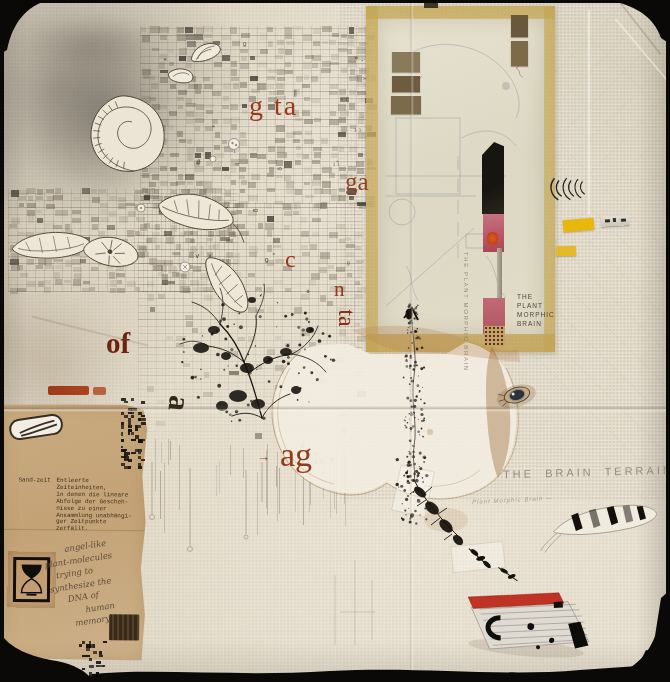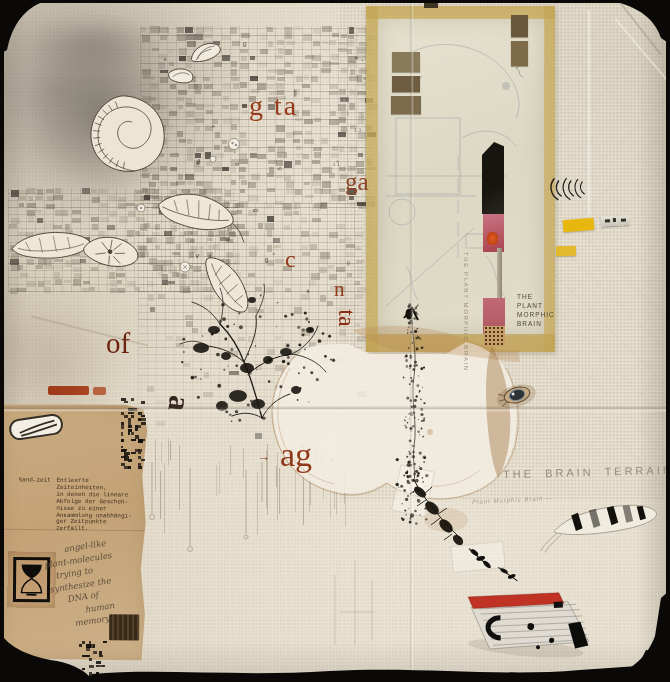--- a/index.html
+++ b/index.html
@@ -59,21 +59,21 @@
   .osketch{position:absolute;left:0;top:0;}
   .vs{position:absolute;}
   .speckle{background:#caa06a;background-image:radial-gradient(rgba(55,35,15,.85) 30%, transparent 34%);background-size:4px 4px;}
   
   .lt{position:absolute;font-family:"Liberation Serif",serif;line-height:1;z-index:6;}
   .l-gta{left:249px;top:92px;font-size:28px;letter-spacing:2px;color:#993a1b;}
   .l-ga{left:345px;top:169px;font-size:25px;color:#8a4526;}
   .l-c{left:285px;top:247px;font-size:24px;color:#93391c;}
   .l-n{left:334px;top:279px;font-size:21px;color:#93391c;}
   .l-ta{left:338px;top:306px;font-size:24px;color:#8a2d14;transform:rotate(90deg);}
-  .l-of{left:106px;top:329px;font-size:29px;font-weight:normal;color:#6e2310;}
+  .l-of{left:106px;top:329px;font-size:29px;font-weight:bold;color:#6e2310;}
   .l-a{left:172px;top:388px;font-size:31px;font-weight:bold;color:#33241c;transform:rotate(97deg);}
   .l-ag{left:280px;top:438px;font-size:34px;color:#8f3a1a;}
   .l-ar{left:257px;top:450px;font-size:13px;color:#8f3a1a;}
   
   .pmb{position:absolute;left:517px;top:292px;width:40px;font-size:6.5px;line-height:9px;letter-spacing:1px;
        color:#4e463c;z-index:6;font-family:"Liberation Sans",sans-serif;}
   .striptxt{position:absolute;left:469px;top:252px;font-size:6px;letter-spacing:1.6px;color:#7d7260;opacity:.75;
        transform-origin:0 0;transform:rotate(90deg);z-index:6;white-space:nowrap;}
   .bterrain{position:absolute;left:503px;top:466px;font-size:11px;letter-spacing:3px;word-spacing:5px;color:#968d7f;
        transform:rotate(-1.5deg);z-index:6;white-space:nowrap;}

